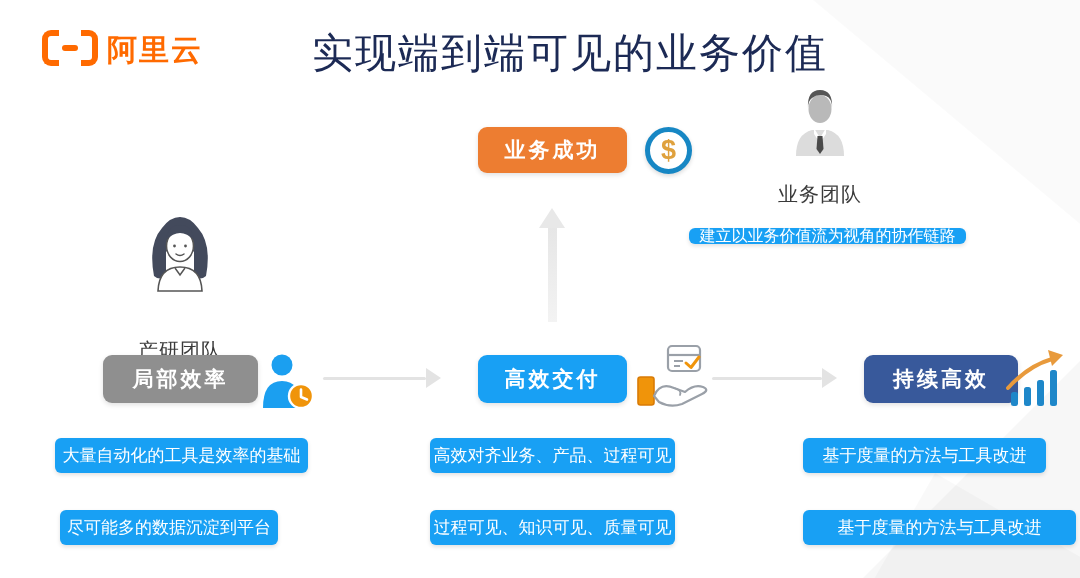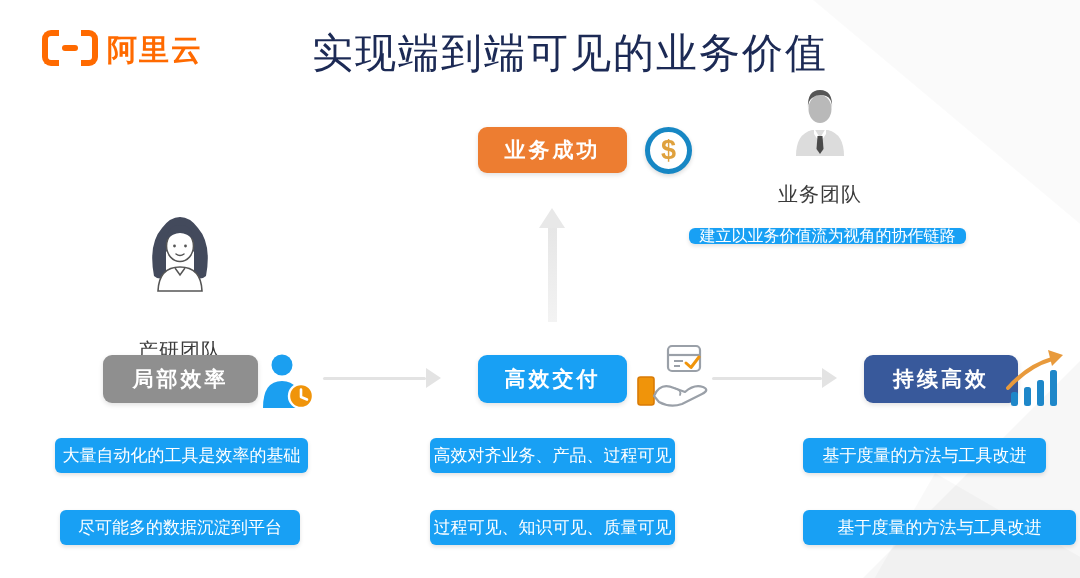--- a/index.html
+++ b/index.html
@@ -65,21 +65,21 @@
 
   
   .pill {
     position: absolute; height: 35px; border-radius: 6px; background: #18A0F4;
     color: #fff; font-size: 17px; display: flex; align-items: center; justify-content: center;
     white-space: nowrap; box-shadow: 0 2px 4px rgba(0,0,0,0.12);
   }
   .tag-biz { left: 689px; top: 228px; width: 277px; height: 16px; font-size: 16px; }
 
   .p-l1 { left: 55px;  top: 438px; width: 253px; }
-  .p-l2 { left: 60px;  top: 510px; width: 240px; }
+  .p-l2 { left: 60px;  top: 510px; width: 218px; }
   .p-m1 { left: 430px; top: 438px; width: 245px; }
   .p-m2 { left: 430px; top: 510px; width: 245px; }
   .p-r1 { left: 803px; top: 438px; width: 243px; }
   .p-r2 { left: 803px; top: 510px; width: 273px; }
 
   
   .h-arrow { position: absolute; display: flex; align-items: center; height: 20px; }
   .h-arrow .shaft { height: 3px; background: #E3E3E3; border-radius: 2px; }
   .h-arrow .head { width: 0; height: 0; border-top: 10px solid transparent; border-bottom: 10px solid transparent; border-left: 15px solid #E3E3E3; }
   .arrow1 { left: 323px; top: 368px; } .arrow1 .shaft { width: 103px; }

